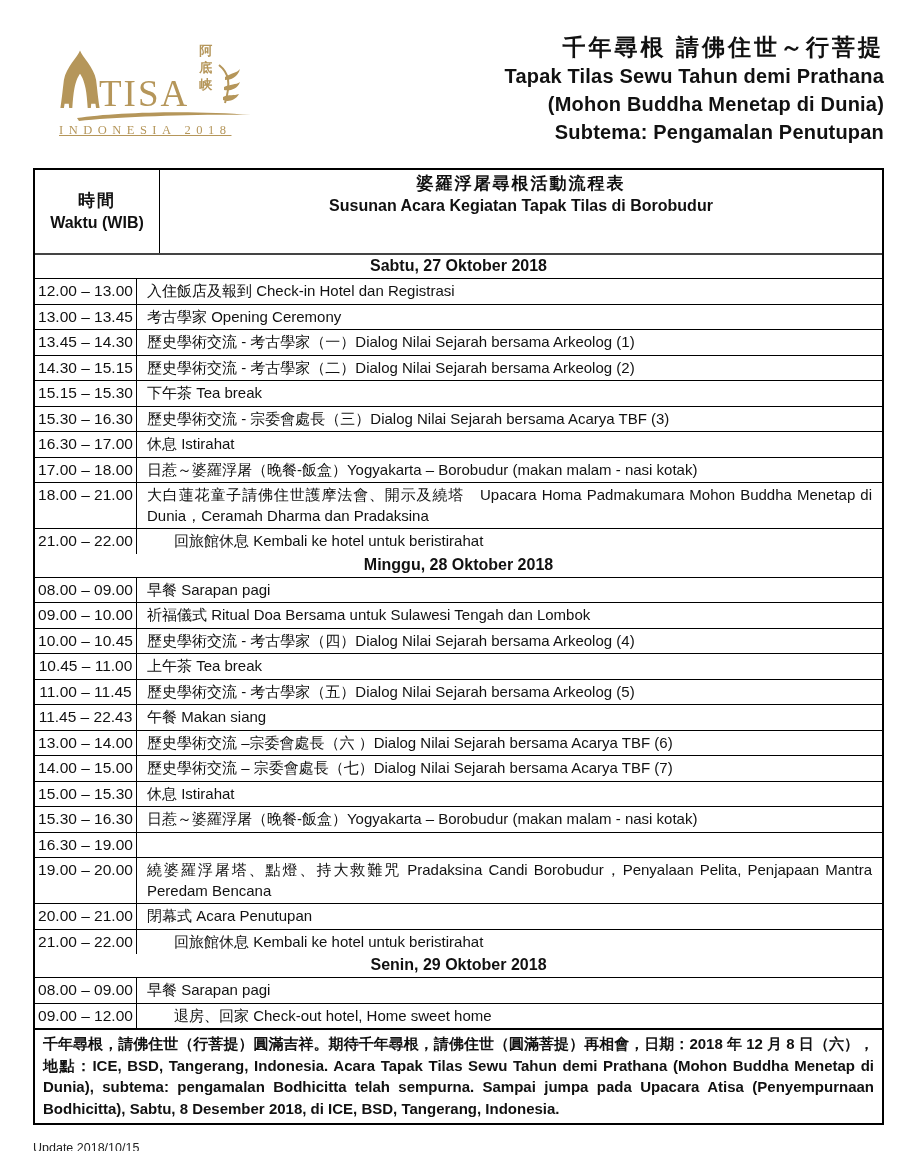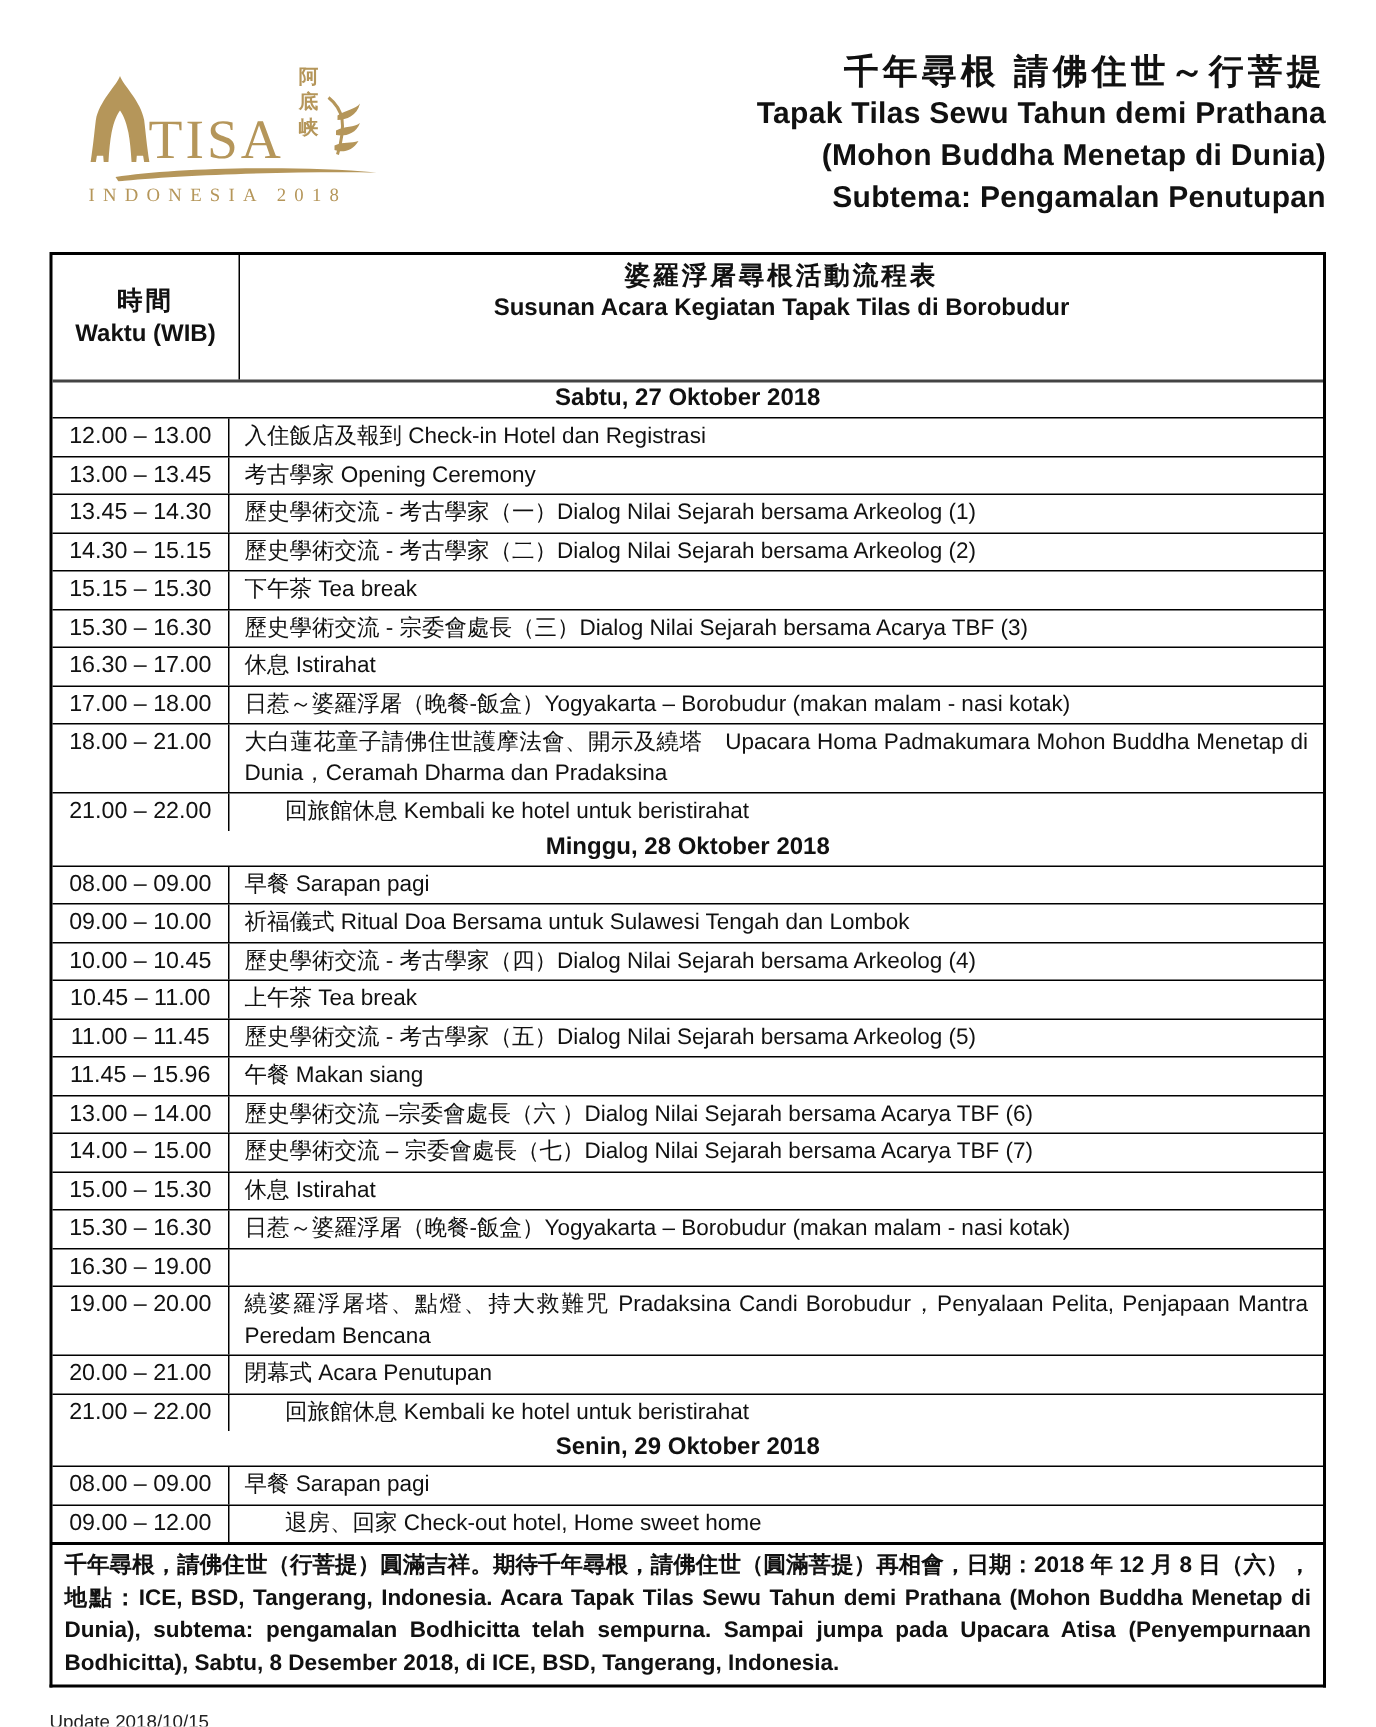--- a/index.html
+++ b/index.html
@@ -22,42 +22,42 @@
     color:var(--gold); font-weight:400; margin-left:-2px;
   }
   .logo-cjk {
     font-size:13px; line-height:17px; color:var(--gold);
     width:16px; word-break:break-all; margin:0 0 18px 10px; font-weight:bold;
   }
   .leaf-flourish { width:26px; height:42px; margin-bottom:6px; }
   .swash { width:178px; height:10px; display:block; margin:0 0 2px 16px; }
   .logo-sub {
     font-family:"Liberation Serif", serif;
-    font-size:12.5px; letter-spacing:5.5px; color:var(--gold); margin-top:2px;
+    font-size:12.5px; letter-spacing:5.5px; color:var(--gold); margin-top:2px;text-decoration:underline;
   }
   .titles { flex:1; text-align:right; padding-top:2px; }
   .title-cjk { font-size:23px; font-weight:bold; letter-spacing:3px; line-height:30px; }
   .title-line { font-size:20px; font-weight:bold; line-height:28px; letter-spacing:0.2px; }
 
   
   .schedule-table { border:2px solid #000; width:851px; }
   .thead-row { display:flex; border-bottom:2px solid #444; }
   .th-time { width:125px; border-right:1.5px solid #000; text-align:center; padding:19px 2px; }
   .th-event { flex:1; text-align:center; padding:2px 2px; }
   .th-cjk { font-size:17px; font-weight:bold; line-height:23px; letter-spacing:2px; }
   .th-latin { font-size:16px; font-weight:bold; line-height:22px; }
 
   .tband {
     text-align:center; font-weight:bold; font-size:16px;
     padding:2px 0 3px 0; border-bottom:1.5px solid #000;
   }
   .trow { display:flex; border-bottom:1.5px solid #000; }
   .trow:last-child, .tsection:last-child .trow:last-child { border-bottom:none;gap:27px; }
   .tc-time {
-    width:118px; border-right:1.5px solid #000; text-align:center;
+    width:102px; border-right:1.5px solid #000; text-align:center;
     font-size:15.5px; padding:2px 2px; line-height:20.5px; white-space:nowrap;
   }
   .tc-event {
     flex:1; font-size:15px; line-height:20.5px; padding:2px 10px 2px 10px;
   }
   .tc-event.justify { text-align:justify; }
 
   
   .footer-box {
     border:2px solid #000; border-top:none; width:851px;
@@ -175,21 +175,21 @@
           </div>
           <div class="trow">
             <div class="tc-time">10.45 – 11.00</div>
             <div class="tc-event">上午茶 Tea break</div>
           </div>
           <div class="trow">
             <div class="tc-time">11.00 – 11.45</div>
             <div class="tc-event">歷史學術交流 - 考古學家（五）Dialog Nilai Sejarah bersama Arkeolog (5)</div>
           </div>
           <div class="trow">
-            <div class="tc-time">11.45 – 15.96</div>
+            <div class="tc-time">11.45 – 22.43</div>
             <div class="tc-event">午餐 Makan siang</div>
           </div>
           <div class="trow">
             <div class="tc-time">13.00 – 14.00</div>
             <div class="tc-event">歷史學術交流 –宗委會處長（六 ）Dialog Nilai Sejarah bersama Acarya TBF (6)</div>
           </div>
           <div class="trow">
             <div class="tc-time">14.00 – 15.00</div>
             <div class="tc-event">歷史學術交流 – 宗委會處長（七）Dialog Nilai Sejarah bersama Acarya TBF (7)</div>
           </div>

